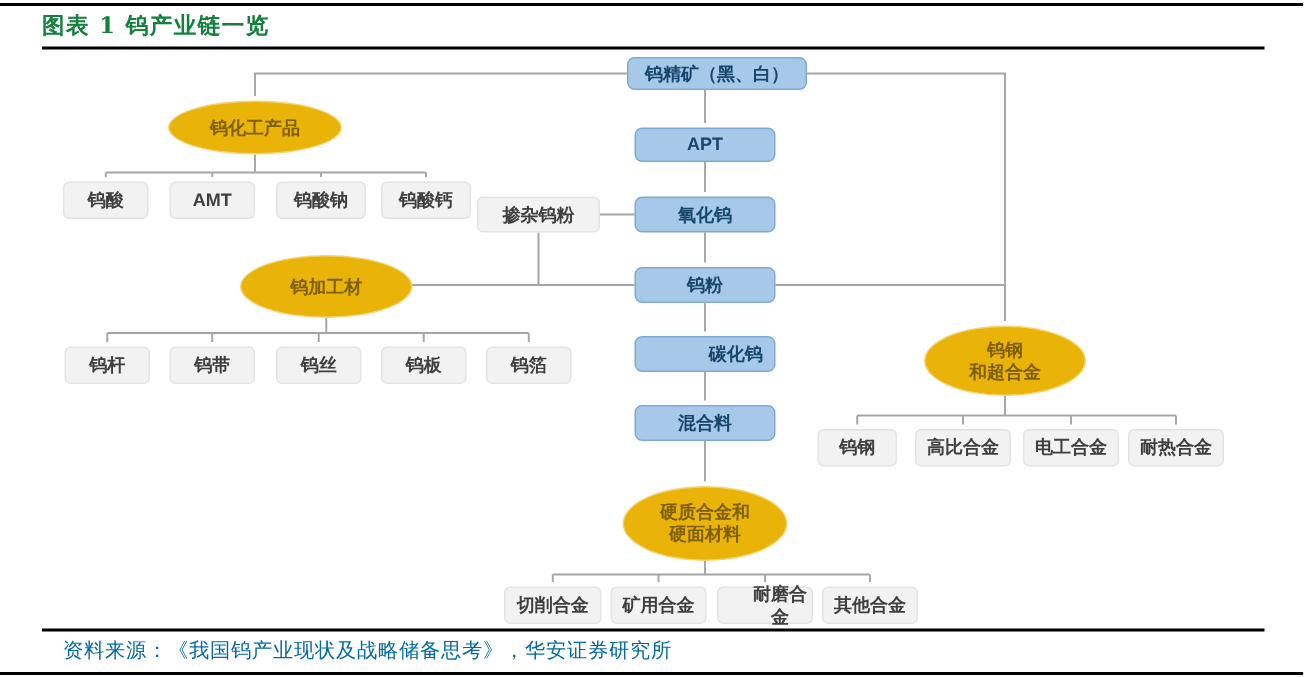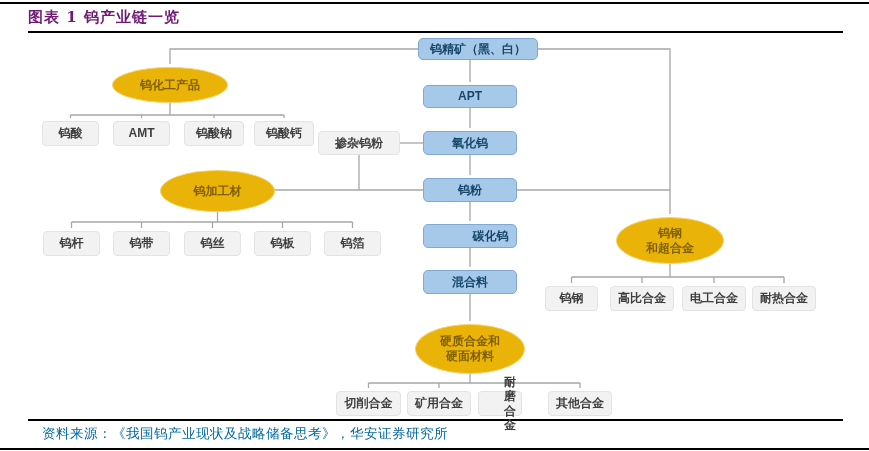--- a/index.html
+++ b/index.html
@@ -3,21 +3,21 @@
 <meta charset="utf-8">
 <style>
   html,body{margin:0;padding:0;background:#ffffff;}
   #stage{
     position:relative;width:869px;height:451px;background:#ffffff;
     font-family:"Liberation Sans","DejaVu Sans",sans-serif;overflow:hidden;
   }
   .rule{position:absolute;background:#000;}
   #title{
     position:absolute;left:28px;top:8px;font-family:"DejaVu Serif","Liberation Serif",serif;
-    font-weight:bold;font-size:15px;color:#701a75;letter-spacing:1px;
+    font-weight:bold;font-size:15px;color:#15803d;letter-spacing:1px;
   }
   #source{
     position:absolute;left:42px;top:425px;font-family:"DejaVu Serif","Liberation Serif",serif;
     font-size:13.5px;color:#0369a1;letter-spacing:0.5px;
   }
   .node{
     position:absolute;box-sizing:border-box;display:flex;align-items:center;justify-content:center;
     font-weight:bold;font-size:12px;text-align:center;line-height:1.2;white-space:pre-line;
     border-radius:5px;z-index:2;
   }
@@ -132,16 +132,16 @@
   <div class="node gray" style="left:254px;top:231px;width:57px;height:25px;">钨板</div>
   <div class="node gray" style="left:324px;top:231px;width:57px;height:25px;">钨箔</div>
 
   <div class="node gray" style="left:545px;top:286px;width:53px;height:25px;">钨钢</div>
   <div class="node gray" style="left:610px;top:286px;width:64px;height:25px;">高比合金</div>
   <div class="node gray" style="left:682px;top:286px;width:64px;height:25px;">电工合金</div>
   <div class="node gray" style="left:752px;top:286px;width:64px;height:25px;">耐热合金</div>
 
   <div class="node gray" style="left:336px;top:391px;width:65px;height:25px;">切削合金</div>
   <div class="node gray" style="left:407px;top:391px;width:64px;height:25px;">矿用合金</div>
-  <div class="node gray" style="left:478px;top:391px;width:44px;height:25px;padding-left:20px;">耐磨合金</div>
+  <div class="node gray" style="left:478px;top:391px;width:64px;height:25px;padding-left:20px;">耐磨合金</div>
   <div class="node gray" style="left:548px;top:391px;width:64px;height:25px;">其他合金</div>
 
 </div>
 
 </body></html>

